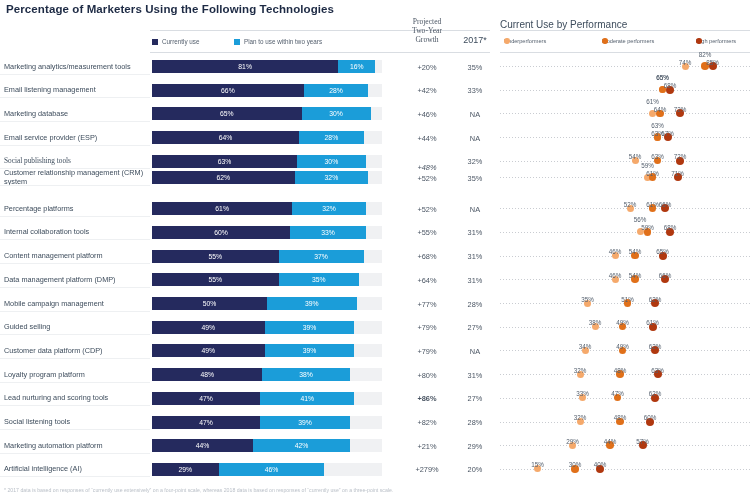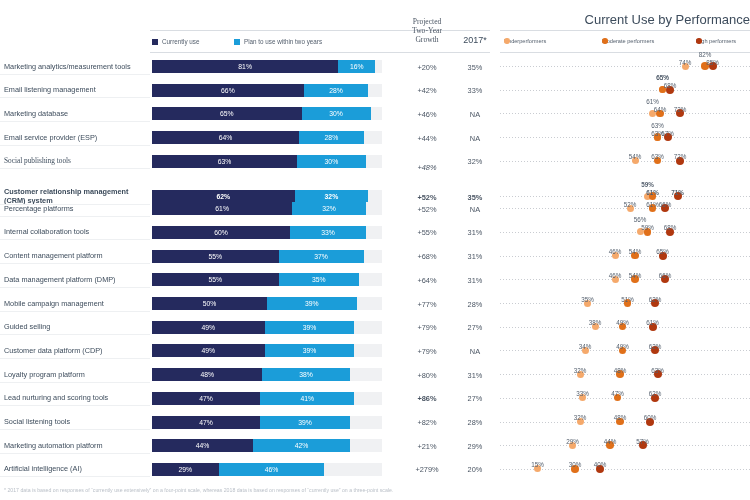--- a/index.html
+++ b/index.html
@@ -24,21 +24,21 @@
   .legend-rule-bot{position:absolute;left:150px;top:52px;width:340px;height:1px;background:#d9dde2;}
 
   .legend-bars{position:absolute;left:150px;top:34px;width:340px;height:16px;}
   .lg{position:absolute;display:flex;align-items:center;gap:4px;font-size:6.3px;color:#55606e;white-space:nowrap;}
   .lg .sw{width:6px;height:6px;display:inline-block;}
 
   .colhead{position:absolute;font-size:7.6px;color:#4a5563;text-align:center;line-height:9.2px;}
   #growth-head{left:403px;top:17px;width:48px;font-family:Liberation Serif, serif;}
   #y2017-head{left:455px;top:36px;width:40px;font-size:9px;color:#3d4c5c;}
 
-  .perf-title{position:absolute;left:500px;top:12px;width:250px;text-align:right;font-size:13px;color:#3d4c5c;}
+  .perf-title{position:absolute;left:500px;top:19px;width:250px;text-align:left;font-size:10px;color:#3d4c5c;}
   .perf-rule-top{position:absolute;left:500px;top:30px;width:250px;height:1px;background:#d9dde2;}
   .perf-rule-bot{position:absolute;left:500px;top:52px;width:250px;height:1px;background:#d9dde2;}
   .perf-legend{position:absolute;left:500px;top:34px;width:250px;height:16px;}
   .plg{position:absolute;display:flex;align-items:center;gap:3px;font-size:5.6px;color:#55606e;white-space:nowrap;}
   .plg .dot{width:5.5px;height:5.5px;border-radius:50%;display:inline-block;}
 
   
   .row{position:absolute;left:0;width:696px;}
   .rowlabel{
     position:absolute;left:4px;width:145px;
@@ -65,20 +65,21 @@
   .dot.h{width:8px;height:8px;background:#b0380f;top:2px;}
   .dotlbl{position:absolute;font-size:6.3px;color:#55606e;text-align:center;white-space:nowrap;}
 
   .footnote{position:absolute;left:4px;top:487px;width:744px;font-size:5.2px;color:#b9bfc7;white-space:nowrap;}
 </style>
 </head>
 <body>
 
 <div id="root">
 
+  <div class="title">Percentage of Marketers Using the Following Technologies</div>
 
   <div class="legend-rule-top"></div>
   <div class="legend-rule-bot"></div>
   <div class="legend-bars" id="legend-bars">
       <div class="lg" style="left: 2px; top: 4px;">
         <span class="sw" style="background: rgb(37, 42, 94);"></span>
         <span>Currently use</span>
       </div>
       <div class="lg" style="left: 84px; top: 4px;">
         <span class="sw" style="background: rgb(27, 157, 217);"></span>
@@ -220,21 +221,21 @@
         <div class="dotrow" style="top: 0px;">
           <div class="dotline"></div>
           <div class="dot u" style="left: 131.5px; background: rgb(245, 169, 107);"></div>
           <div class="dotlbl" style="width: 20px; left: 125px; top: -1.5px;">54%</div>
           <div class="dot m" style="left: 153.75px; background: rgb(224, 112, 26);"></div>
           <div class="dotlbl" style="width: 20px; left: 147.5px; top: -1.5px;">63%</div>
           <div class="dot h" style="left: 176px; background: rgb(176, 56, 15);"></div>
           <div class="dotlbl" style="width: 20px; left: 170px; top: -1.5px;">72%</div>
         </div>
       </div>
-      <div class="row" style="top: 190px; height: 14px; font-weight: bold;">
+      <div class="row" style="top: 171px; height: 14px;">
         <div class="rowlabel" style="top: -2px;">Customer relationship management (CRM) system</div>
         <div class="labelrule" style="top: 13.5px;"></div>
         <div class="track" style="top: 0px;">
           <div class="seg cur" style="width: 142.6px;">
             <span>62%</span>
           </div>
           <div class="seg plan" style="left: 142.6px; width: 73.6px;">
             <span>32%</span>
           </div>
         </div>

